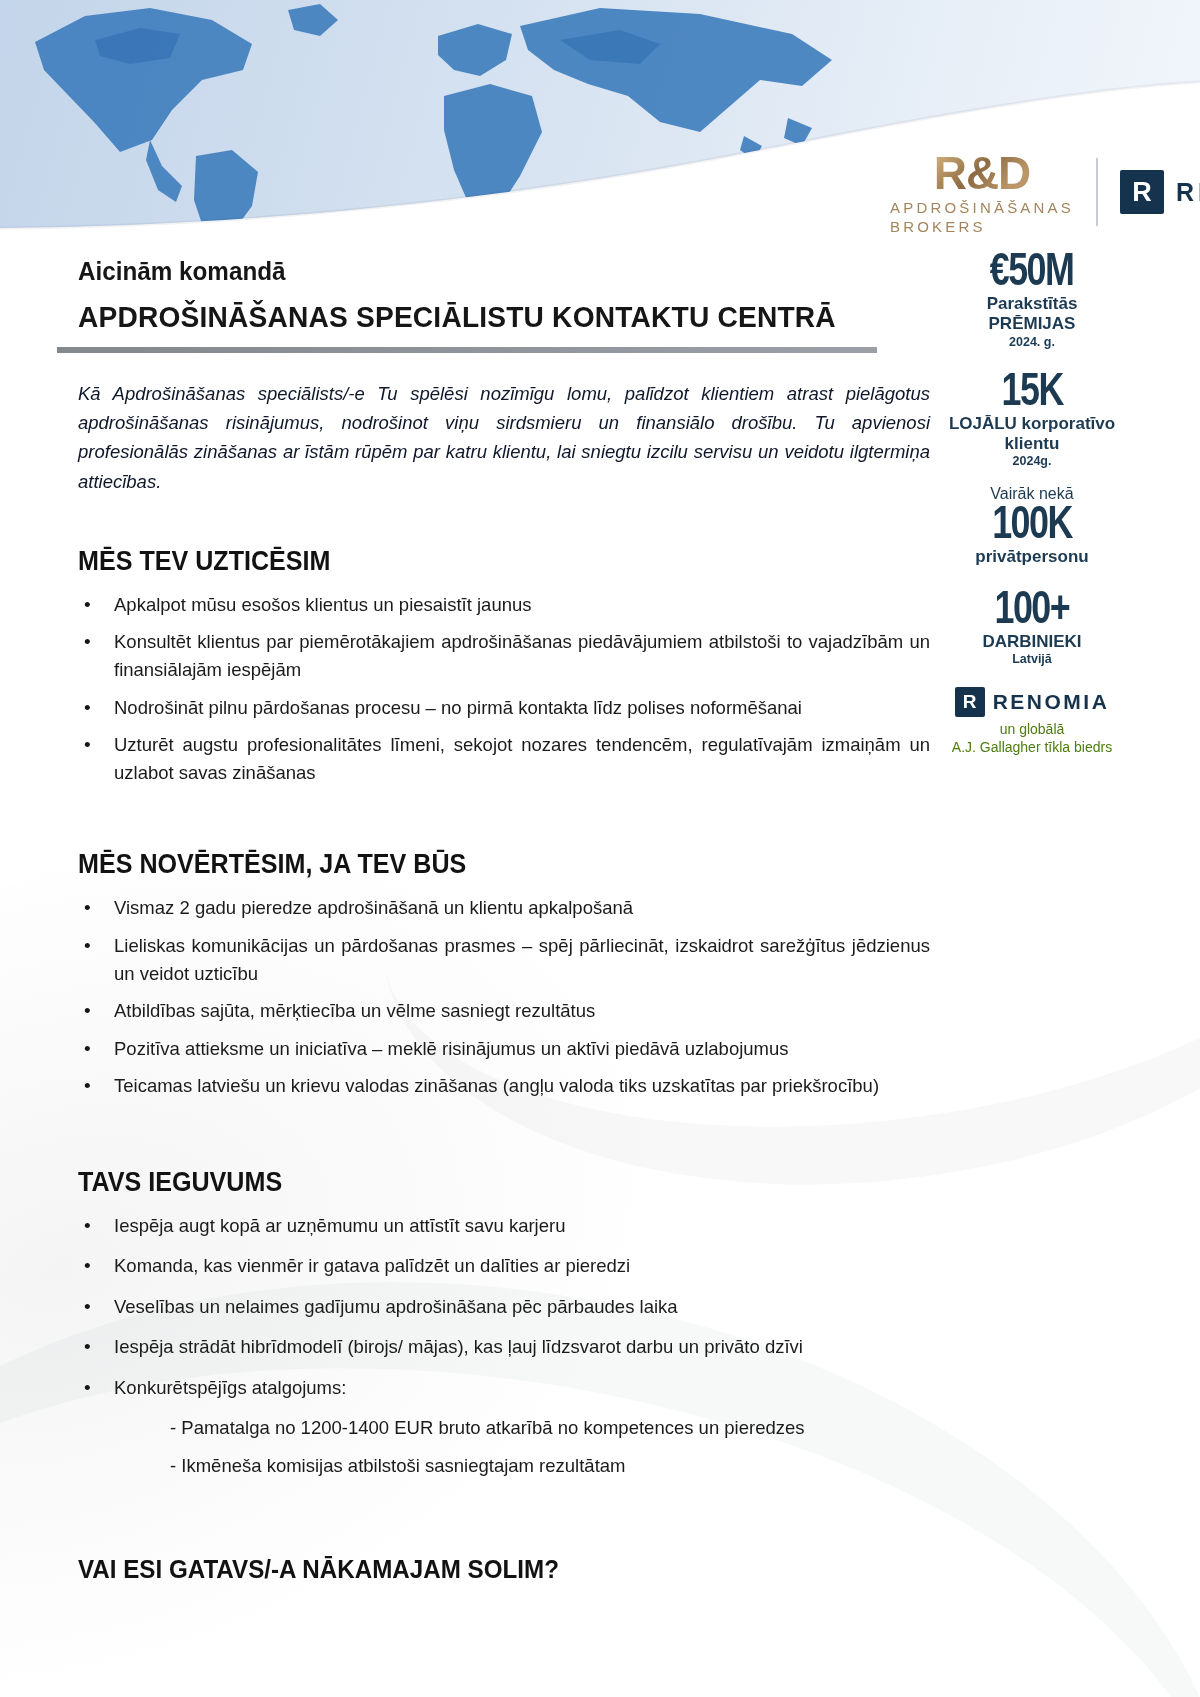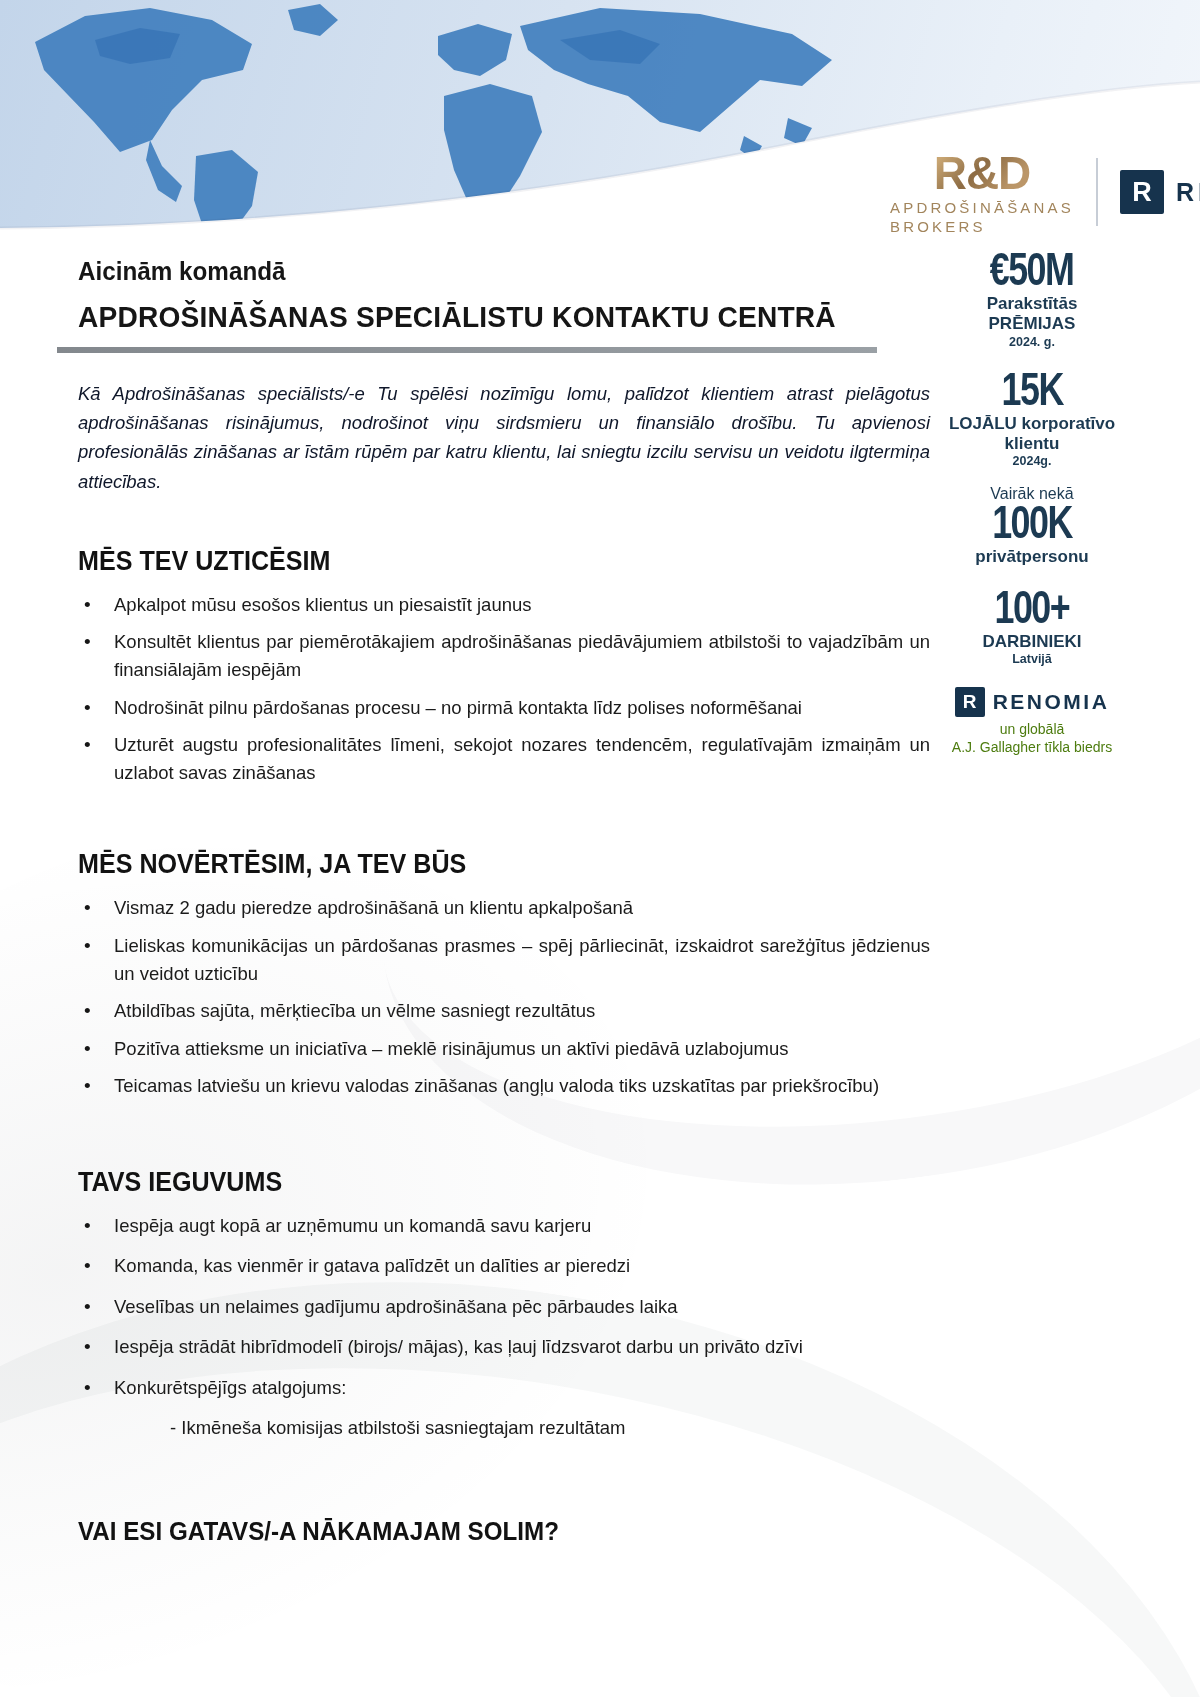--- a/index.html
+++ b/index.html
@@ -203,39 +203,40 @@
       <div class="bullet">
         <span class="bdot">•</span>
         <div class="btext">Teicamas latviešu un krievu valodas zināšanas (angļu valoda tiks uzskatītas par priekšrocību)</div>
       </div>
     </div>
 
     <div class="sec-heading sec3">TAVS IEGUVUMS</div>
     <div class="blist blist-loose">
       <div class="bullet">
         <span class="bdot">•</span>
-        <div class="btext">Iespēja augt kopā ar uzņēmumu un komandā savu karjeru</div>
+        <div class="btext">Iespēja augt kopā ar uzņēmumu un attīstīt savu karjeru</div>
       </div>
       <div class="bullet">
         <span class="bdot">•</span>
         <div class="btext">Komanda, kas vienmēr ir gatava palīdzēt un dalīties ar pieredzi</div>
       </div>
       <div class="bullet">
         <span class="bdot">•</span>
         <div class="btext">Veselības un nelaimes gadījumu apdrošināšana pēc pārbaudes laika</div>
       </div>
       <div class="bullet">
         <span class="bdot">•</span>
         <div class="btext">Iespēja strādāt hibrīdmodelī (birojs/ mājas), kas ļauj līdzsvarot darbu un privāto dzīvi</div>
       </div>
       <div class="bullet">
         <span class="bdot">•</span>
         <div class="btext">Konkurētspējīgs atalgojums:</div>
       </div>
       <div class="subitems">
+        <div class="subitem">- Pamatalga no 1200-1400 EUR bruto atkarībā no kompetences un pieredzes</div>
         <div class="subitem">- Ikmēneša komisijas atbilstoši sasniegtajam rezultātam</div>
       </div>
     </div>
 
     <div class="sec-heading sec4">VAI ESI GATAVS/-A NĀKAMAJAM SOLIM?</div>
   </div>
 
 </div>
 
 </body></html>

